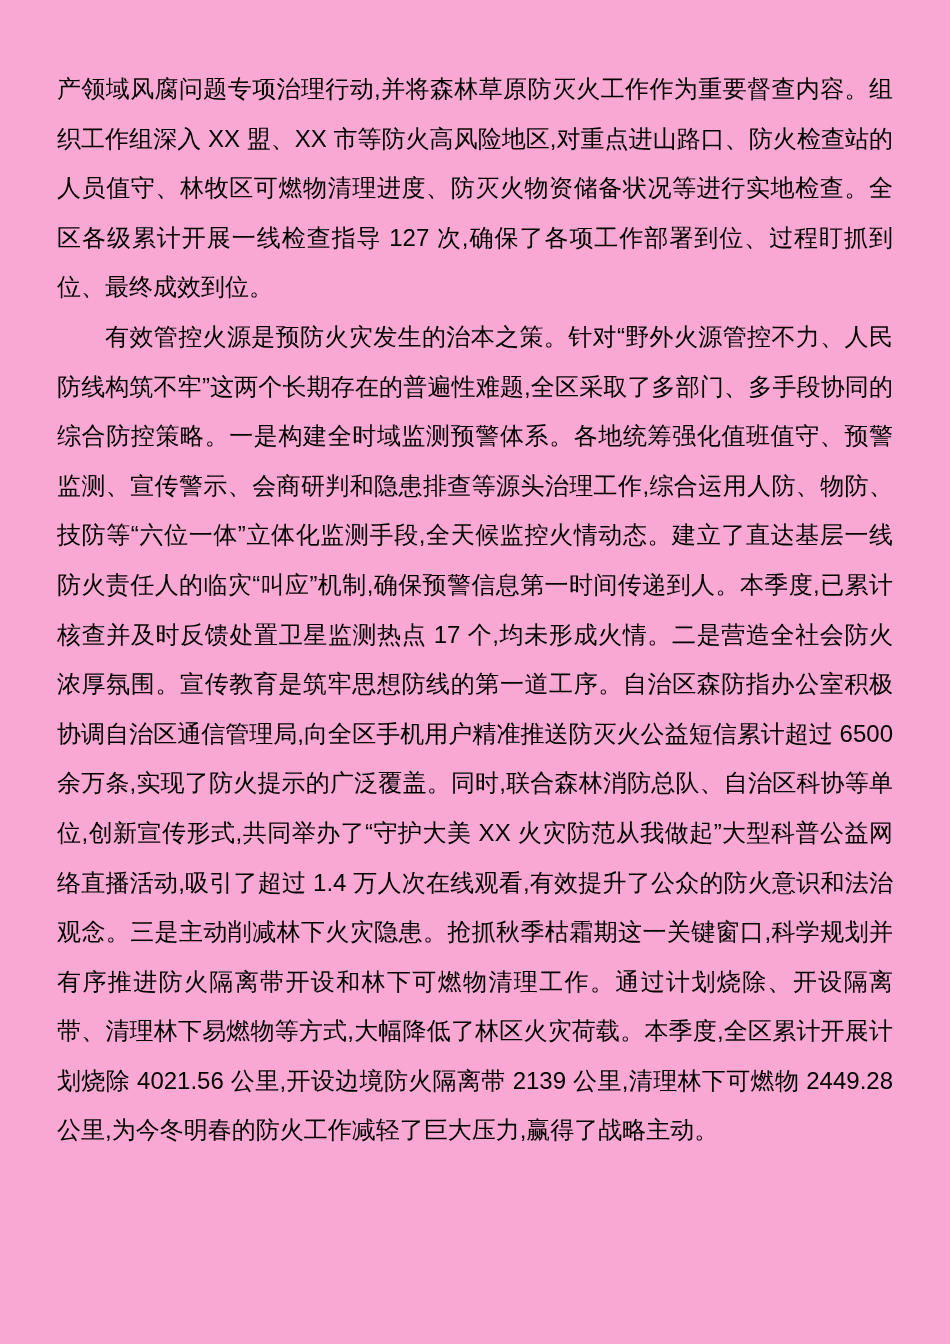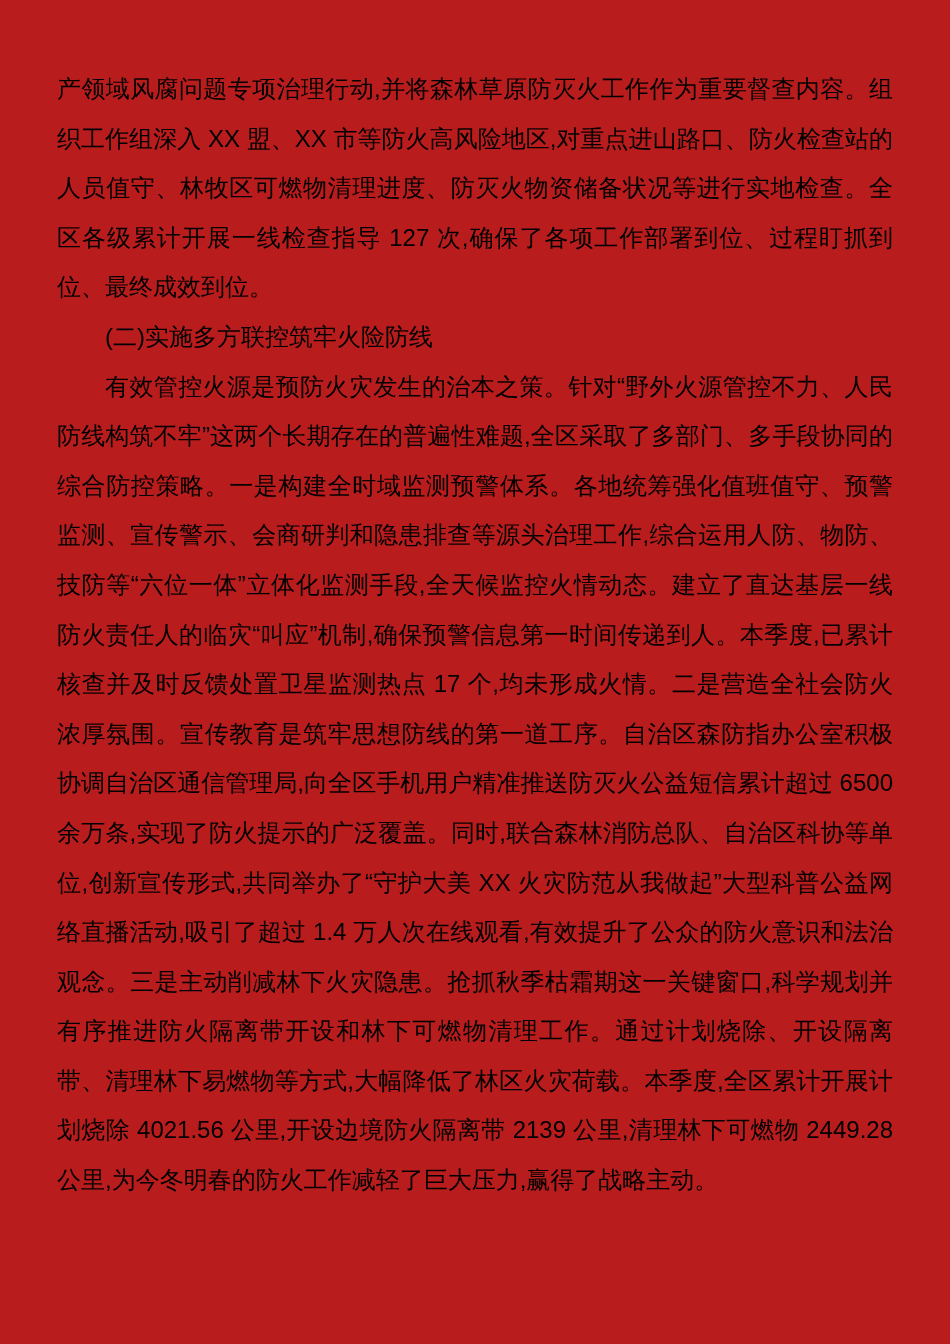--- a/index.html
+++ b/index.html
@@ -5,21 +5,21 @@
   html, body {
     margin: 0;
     padding: 0;
   }
   .page {
     position: relative;
     width: 950px;
     height: 1344px;
     box-sizing: border-box;
     padding: 64px 57px 40px 57px;
-    background: #b91c1c;
+    background: #f9a8d4;
     overflow: hidden;
   }
   .doc {
     font-family: "Liberation Sans", "DejaVu Sans", sans-serif;
     font-size: 24px;
     line-height: 49.6px;
     color: #000000;
     text-align: justify;
     letter-spacing: 0;
   }
@@ -36,16 +36,15 @@
   .doc b {
     font-weight: normal;
   }
 </style>
 </head>
 <body style="background: rgb(255, 255, 255);">
 
 <div class="page">
   <div class="doc" style="color: rgb(0, 0, 0);">
       <p class="para"><span>产领域风腐问题专项治理行动,并将森林草原防灭火工作作为重要督查内容。组织工作组深入 XX 盟、XX 市等防火高风险地区,对重点进山路口、防火检查站的人员值守、林牧区可燃物清理进度、防灭火物资储备状况等进行实地检查。全区各级累计开展一线检查指导 127 次,确保了各项工作部署到位、过程盯抓到位、最终成效到位。</span></p>
-      <p class="para indent heading"><span>(二)实施多方联控筑牢火险防线</span></p>
       <p class="para indent"><span>有效管控火源是预防火灾发生的治本之策。针对“野外火源管控不力、人民防线构筑不牢”这两个长期存在的普遍性难题,全区采取了多部门、多手段协同的综合防控策略。</span><b>一是</b><span>构建全时域监测预警体系。各地统筹强化值班值守、预警监测、宣传警示、会商研判和隐患排查等源头治理工作,综合运用人防、物防、技防等“六位一体”立体化监测手段,全天候监控火情动态。建立了直达基层一线防火责任人的临灾“叫应”机制,确保预警信息第一时间传递到人。本季度,已累计核查并及时反馈处置卫星监测热点 17 个,均未形成火情。</span><b>二是</b><span>营造全社会防火浓厚氛围。宣传教育是筑牢思想防线的第一道工序。自治区森防指办公室积极协调自治区通信管理局,向全区手机用户精准推送防灭火公益短信累计超过 6500 余万条,实现了防火提示的广泛覆盖。同时,联合森林消防总队、自治区科协等单位,创新宣传形式,共同举办了“守护大美 XX 火灾防范从我做起”大型科普公益网络直播活动,吸引了超过 1.4 万人次在线观看,有效提升了公众的防火意识和法治观念。</span><b>三是</b><span>主动削减林下火灾隐患。抢抓秋季枯霜期这一关键窗口,科学规划并有序推进防火隔离带开设和林下可燃物清理工作。通过计划烧除、开设隔离带、清理林下易燃物等方式,大幅降低了林区火灾荷载。本季度,全区累计开展计划烧除 4021.56 公里,开设边境防火隔离带 2139 公里,清理林下可燃物 2449.28 公里,为今冬明春的防火工作减轻了巨大压力,赢得了战略主动。</span></p>
     </div>
 </div>
 
 </body></html>

